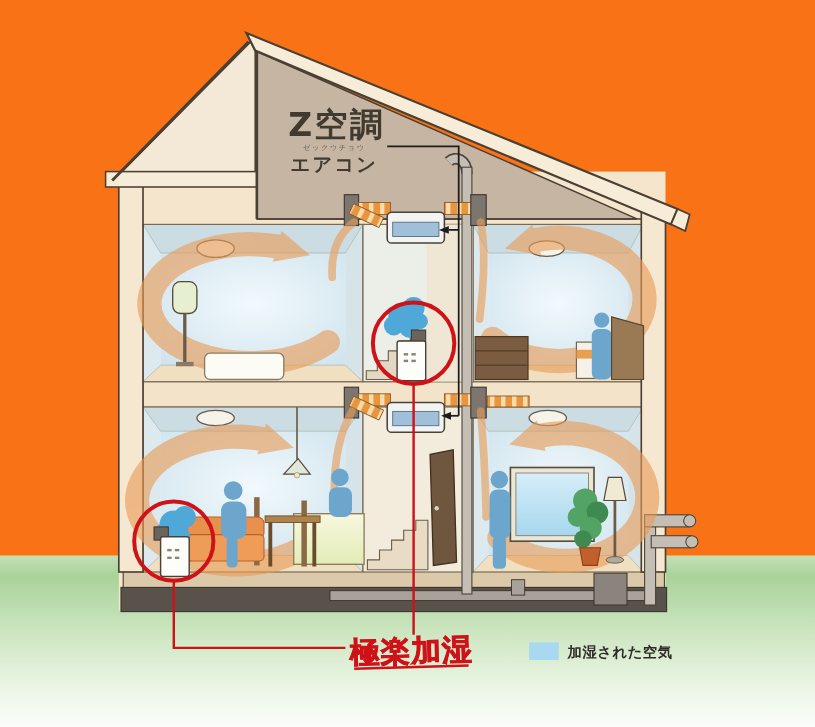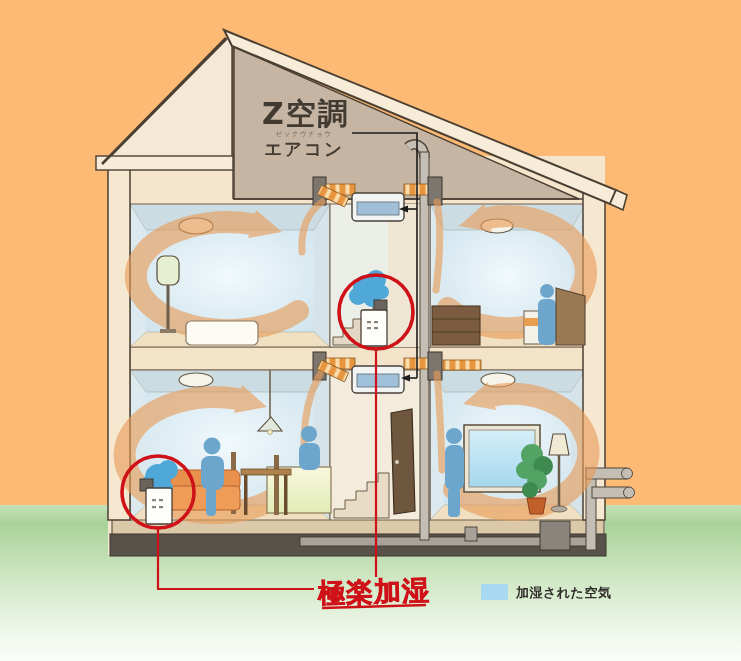--- a/index.html
+++ b/index.html
@@ -1,17 +1,17 @@
 <!DOCTYPE html>
 <html><head>
 <meta charset="utf-8">
 <style>
   html,body{margin:0;padding:0;background:#ffffff;}
   body{width:741px;height:661px;overflow:hidden;font-family:"DejaVu Sans",sans-serif;}
-  .canvas{position:relative;width:741px;height:661px;background:#fdba74;}
+  .canvas{position:relative;width:741px;height:661px;background:#f97316;}
   svg{display:block;}
   text{font-family:"DejaVu Sans",sans-serif;}
 </style>
 </head>
 <body>
 
 <div class="canvas">
 <svg width="741" height="661" viewBox="0 0 741 661">
   <defs>
     <linearGradient id="groundGrad" x1="0" y1="0" x2="0" y2="1">

